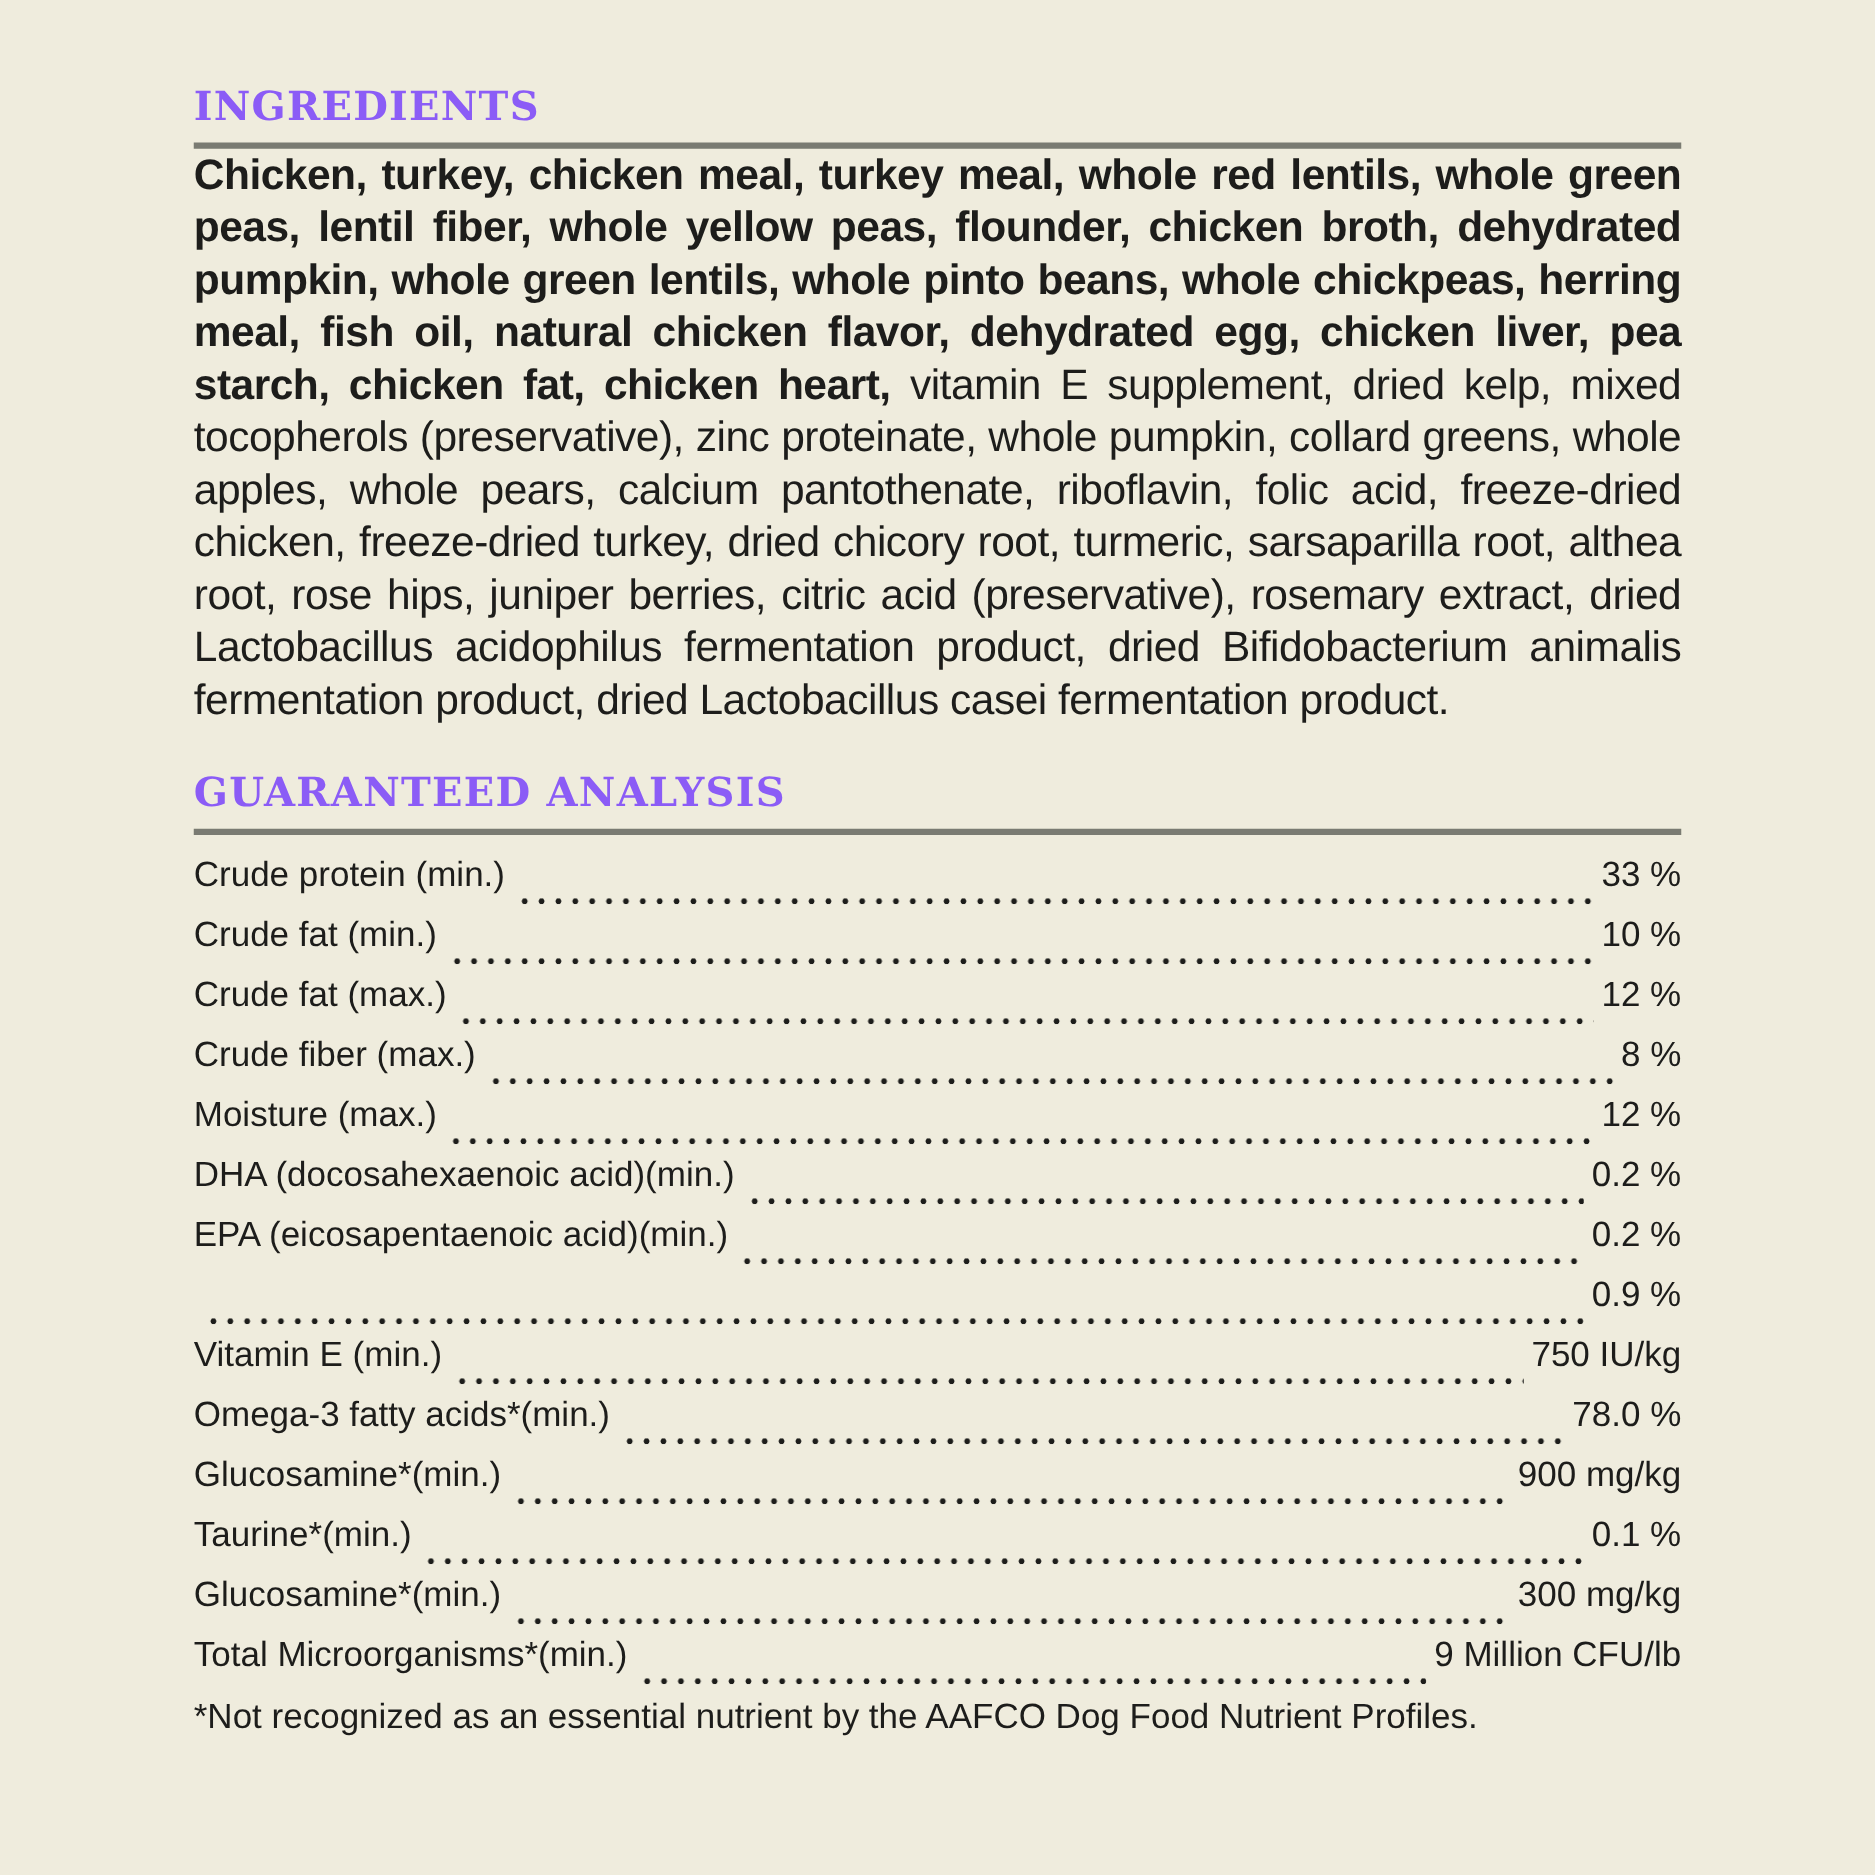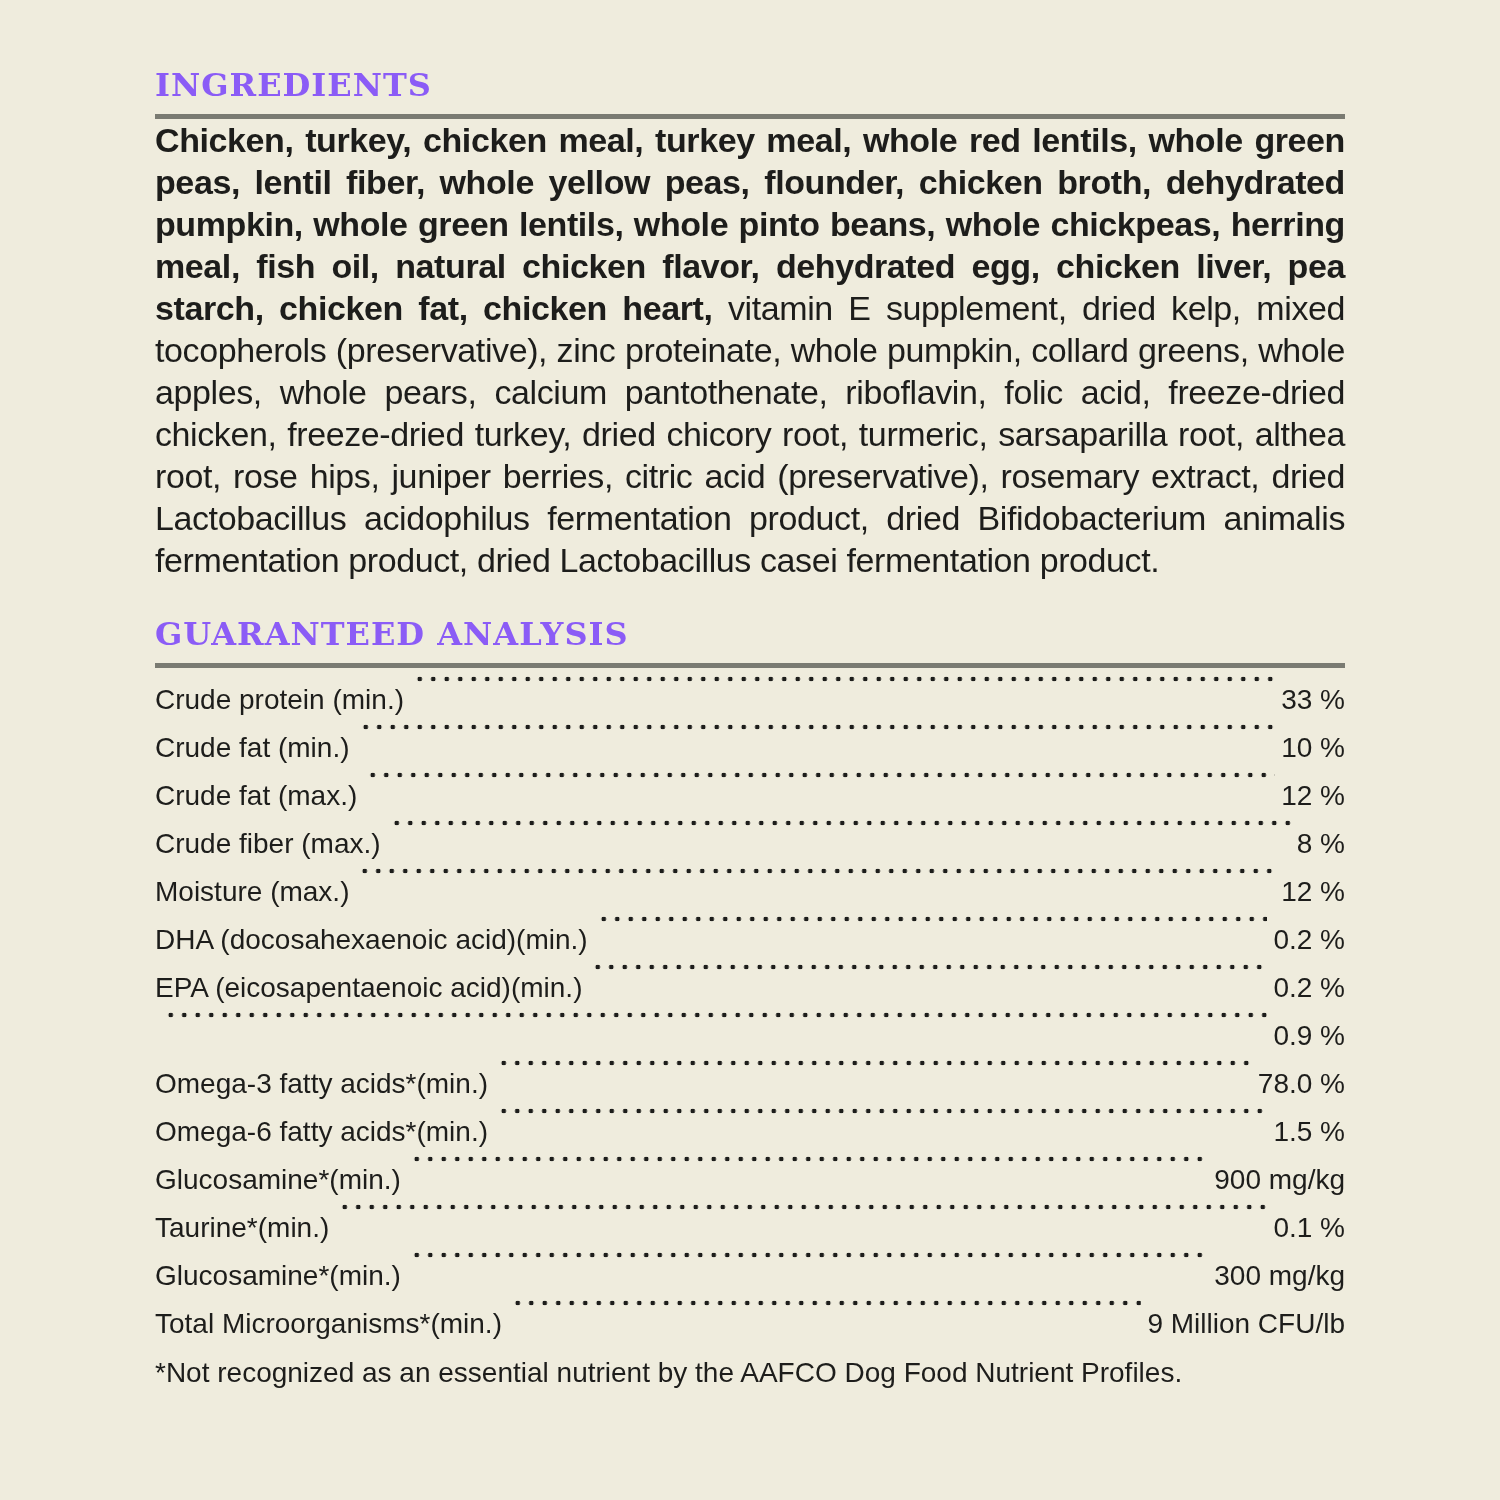--- a/index.html
+++ b/index.html
@@ -40,21 +40,21 @@
     text-align: justify;
   }
   .ingredients-text .bold {
     font-weight: bold;
   }
   .ga-rows {
     margin-top: 8px;
   }
   .ga-row {
     display: flex;
-    align-items: flex-start;
+    align-items: flex-end;
     height: 48px;
     line-height: 48px;
     font-size: 28px;
   }
   .ga-row .label,
   .ga-row .value {
     white-space: nowrap;
   }
   .ga-row .leader {
     flex: 1;
@@ -122,28 +122,28 @@
         <div class="ga-row">
           <span class="label">EPA (eicosapentaenoic acid)(min.)</span>
           <span class="leader"></span>
           <span class="value">0.2 %</span>
         </div>
         <div class="ga-row">
           <span class="leader"></span>
           <span class="value">0.9 %</span>
         </div>
         <div class="ga-row">
+          <span class="label">Vitamin E (min.)</span>
+          <span class="leader"></span>
+          <span class="value">750 IU/kg</span>
+        </div>
+        <div class="ga-row">
           <span class="label">Omega-3 fatty acids*(min.)</span>
           <span class="leader"></span>
           <span class="value">78.0 %</span>
-        </div>
-        <div class="ga-row">
-          <span class="label">Omega-6 fatty acids*(min.)</span>
-          <span class="leader"></span>
-          <span class="value">1.5 %</span>
         </div>
         <div class="ga-row">
           <span class="label">Glucosamine*(min.)</span>
           <span class="leader"></span>
           <span class="value">900 mg/kg</span>
         </div>
         <div class="ga-row">
           <span class="label">Taurine*(min.)</span>
           <span class="leader"></span>
           <span class="value">0.1 %</span>

